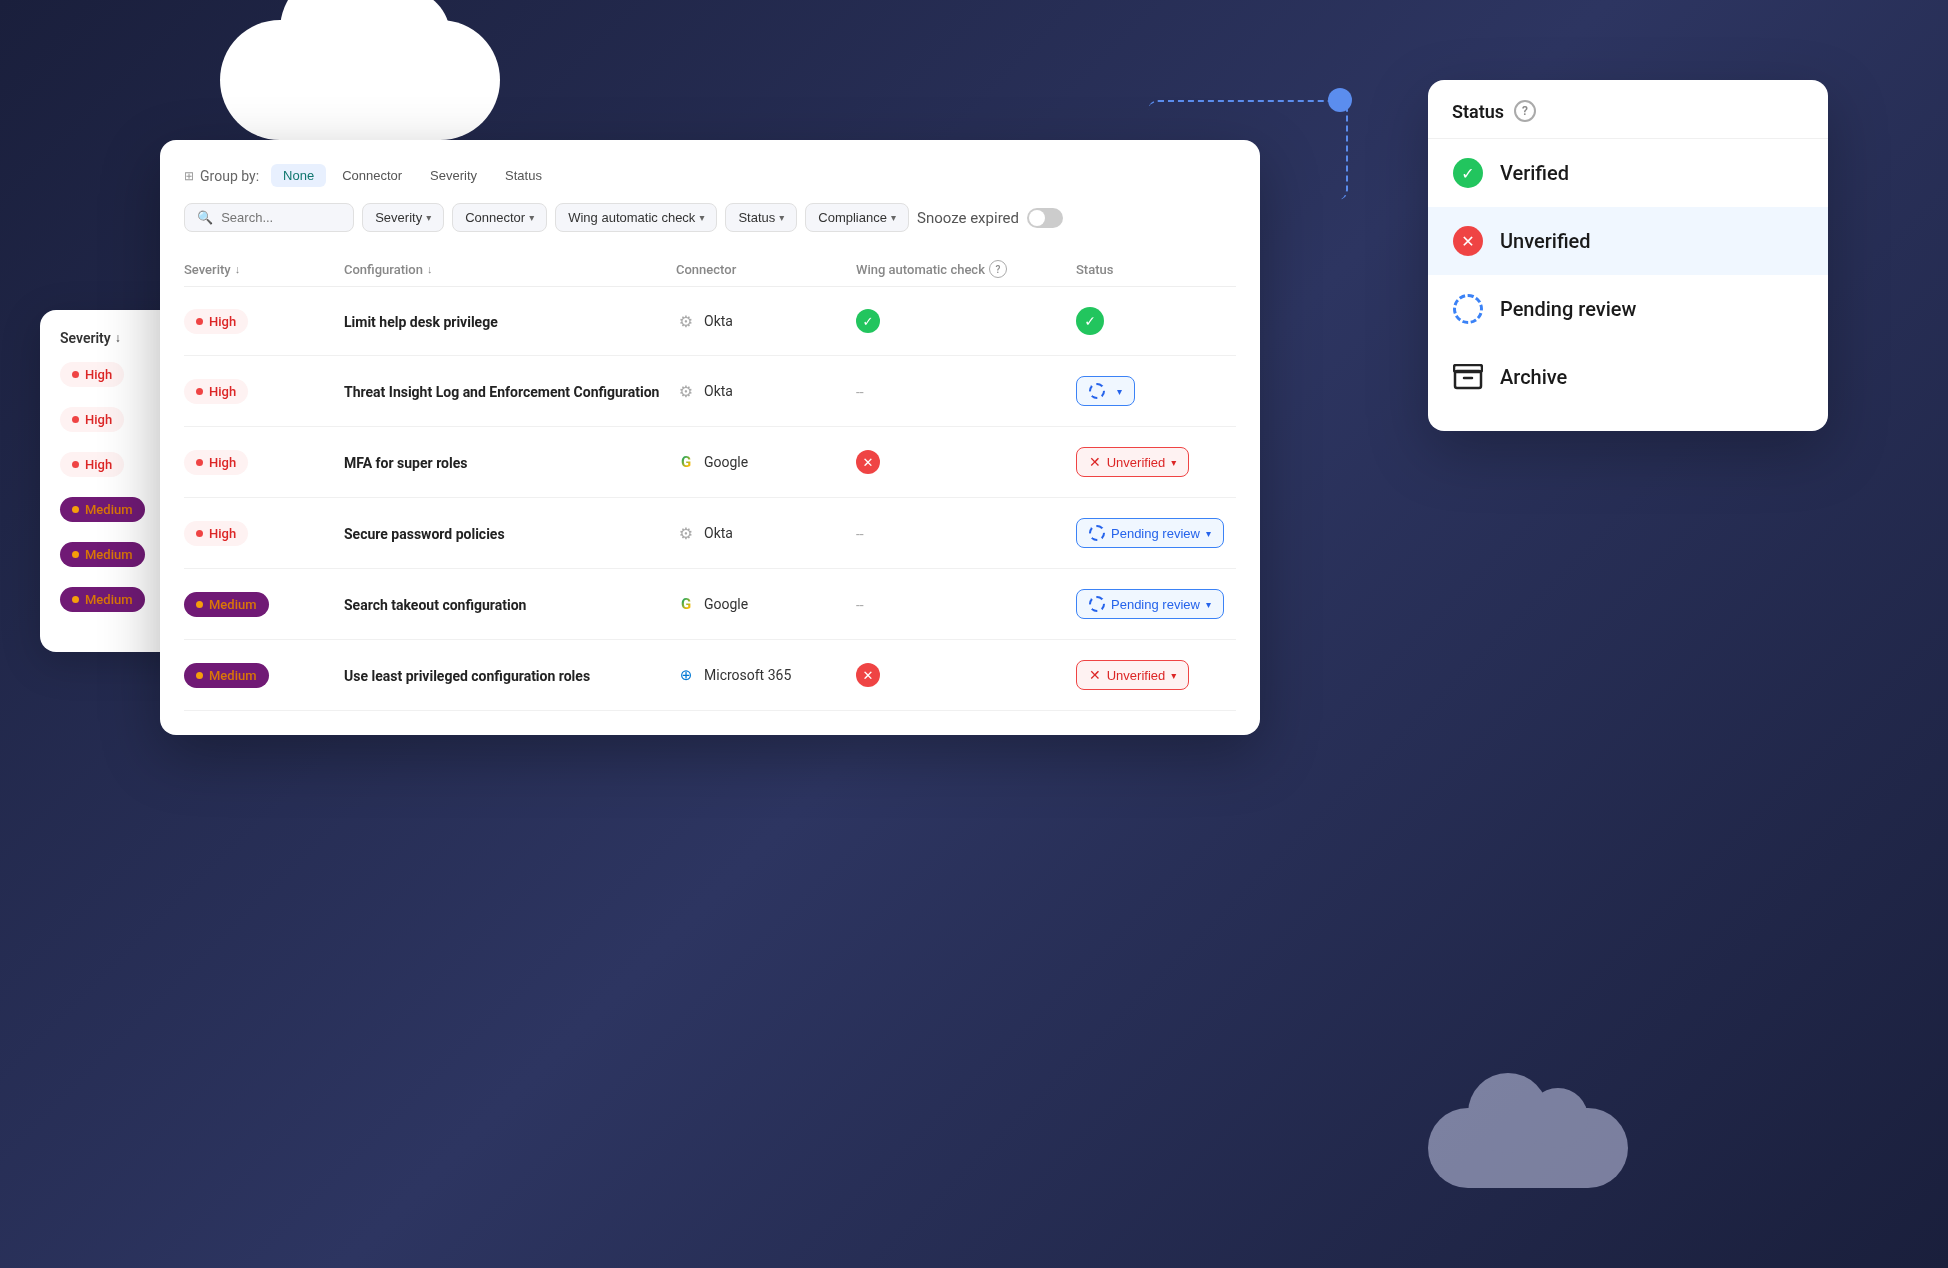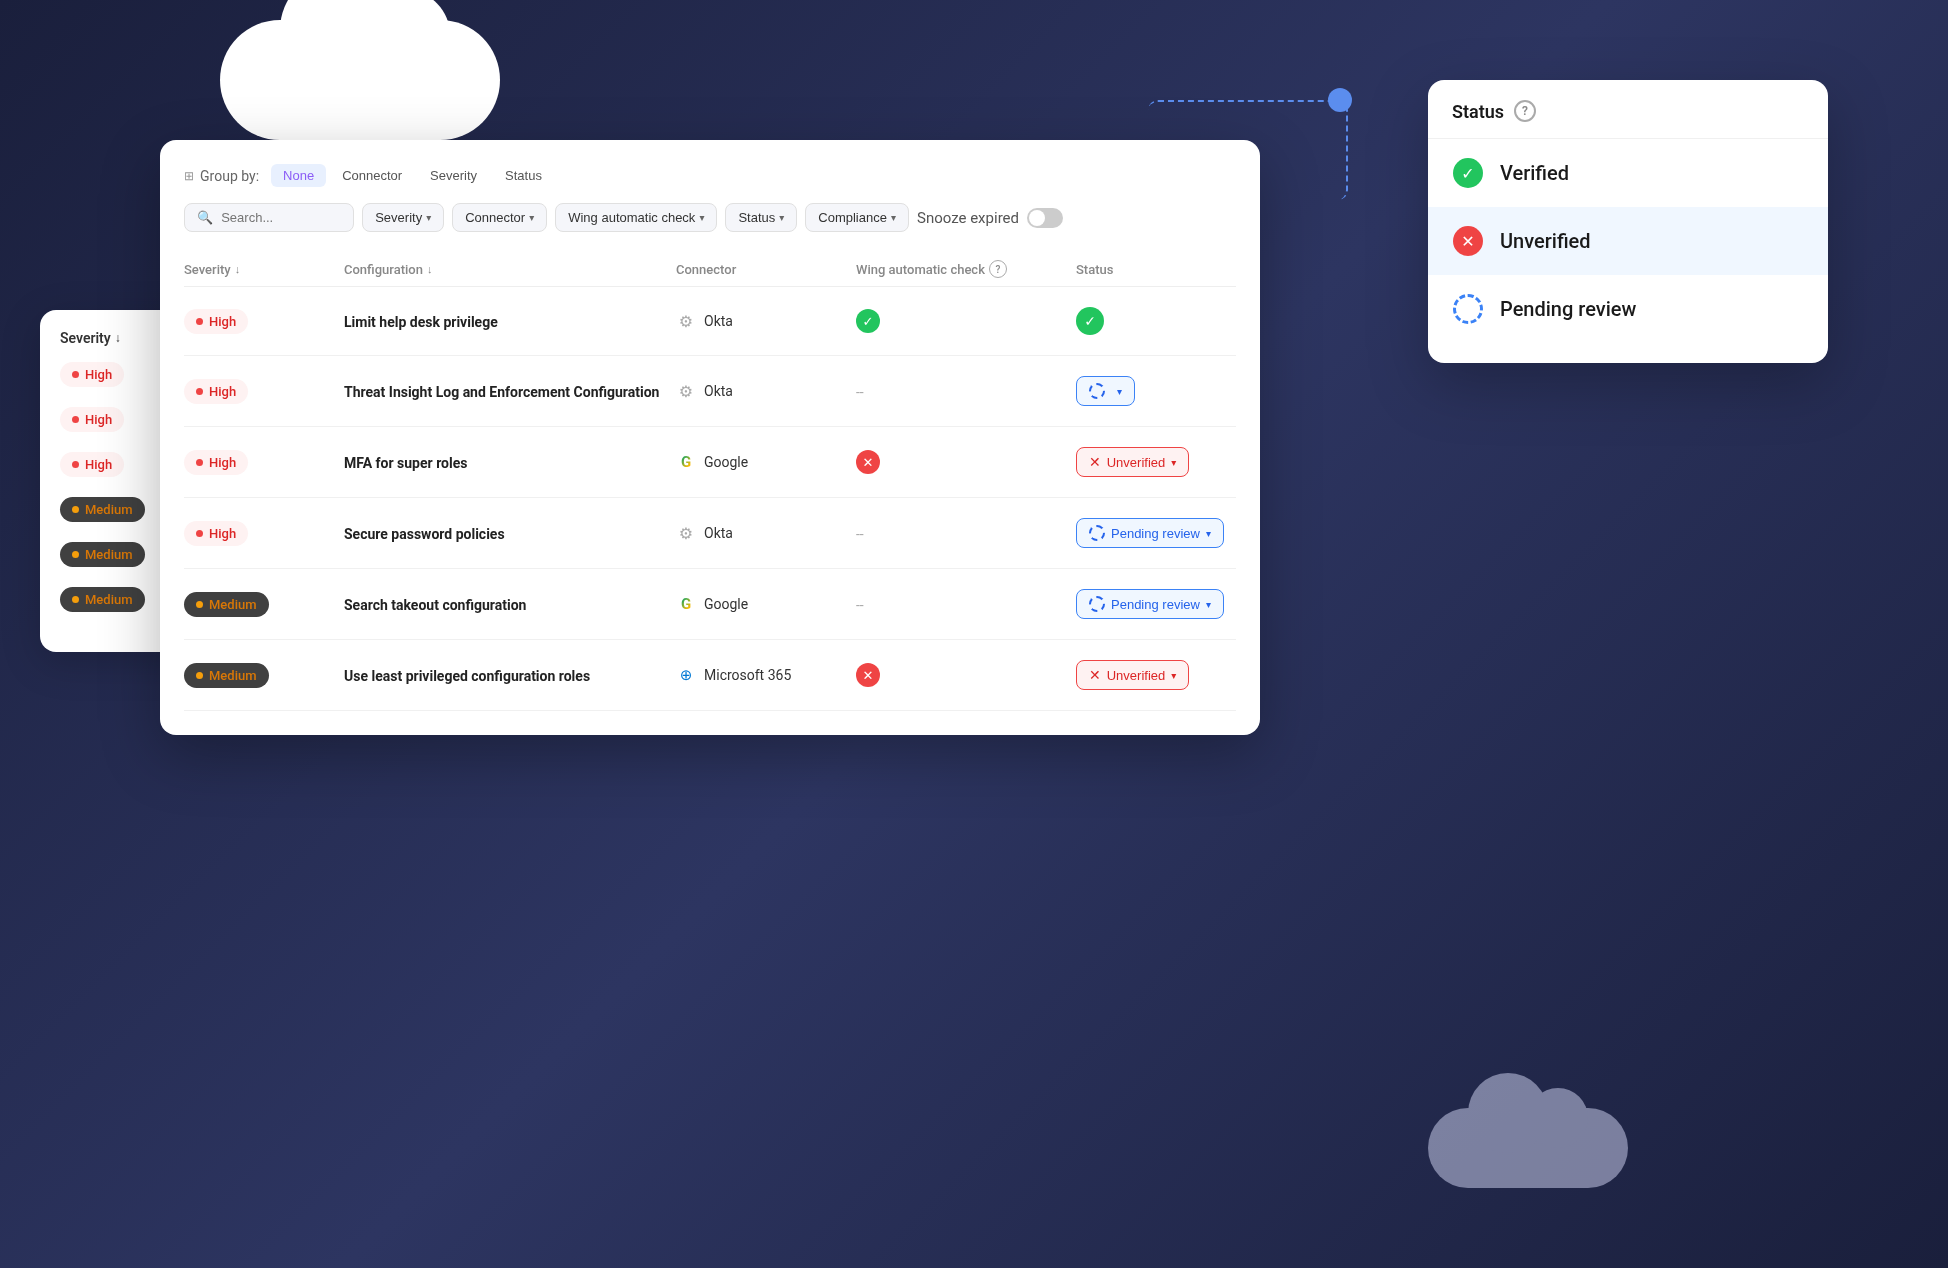--- a/index.html
+++ b/index.html
@@ -143,21 +143,21 @@
       padding: 4px 12px;
       border-radius: 6px;
       font-size: 13px;
       cursor: pointer;
       color: #555;
       background: transparent;
       border: none;
     }
     .group-option.active {
       background: #e8f0fe;
-      color: #8b5cf6;
+      color: #0f766e;
       font-weight: 500;
       text-align: center;
     }
 
     
     .filter-bar {
       display: flex;
       align-items: center;
       gap: 8px;
       margin-bottom: 20px;
@@ -252,21 +252,21 @@
       padding: 5px 12px;
       border-radius: 20px;
       font-size: 13px;
       font-weight: 500;
     }
     .severity-high {
       background: #fef2f2;
       color: #dc2626;
     }
     .severity-medium {
-      background: #404040;
+      background: #701a75;
       color: #d97706;
     }
     .severity-dot {
       width: 7px;
       height: 7px;
       border-radius: 50%;
     }
     .dot-high { background: #ef4444; }
     .dot-medium { background: #f59e0b; }
 
@@ -759,14 +759,24 @@
           <div class="pi-unverified">✕</div>
         </div>
         <span>Unverified</span>
       </div>
       <div class="popup-item">
         <div class="popup-icon">
           <div class="pi-pending"></div>
         </div>
         <span>Pending review</span>
       </div>
+      <div class="popup-item">
+        <div class="popup-icon">
+      <svg width="30" height="26" viewBox="0 0 30 26">
+        <rect x="2" y="7" width="26" height="17" rx="2" fill="none" stroke="#222" stroke-width="2.5"></rect>
+        <rect x="1" y="1" width="28" height="7" rx="2" fill="none" stroke="#222" stroke-width="2.5"></rect>
+        <line x1="11" y1="14" x2="19" y2="14" stroke="#222" stroke-width="2.5" stroke-linecap="round"></line>
+      </svg>
+    </div>
+        <span>Archive</span>
+      </div>
     </div>
 </div>
 
 </body></html>

